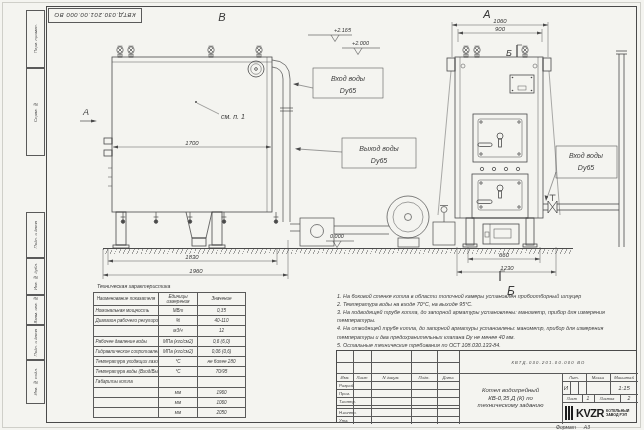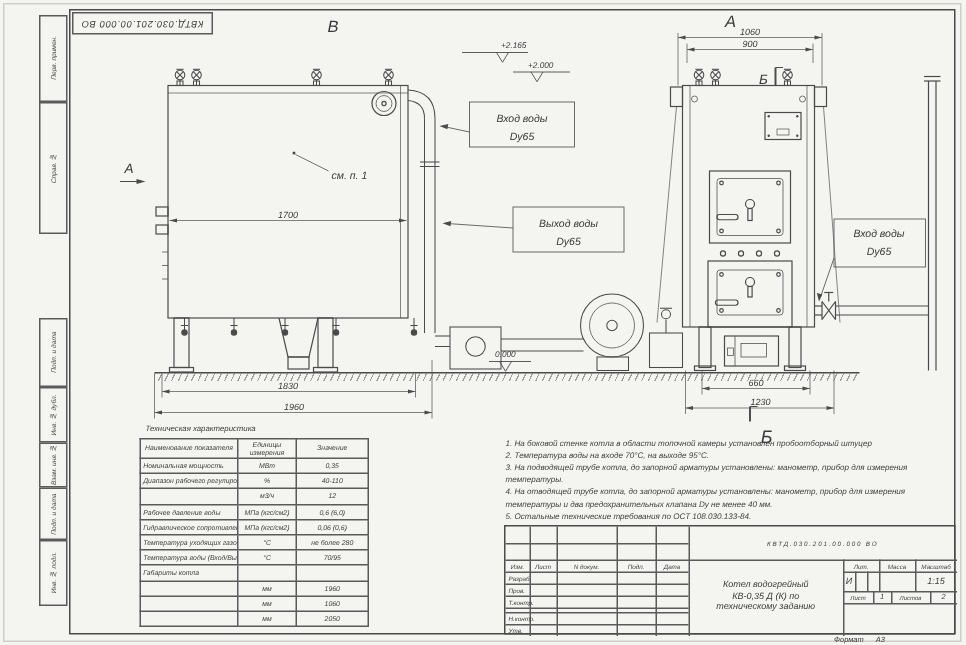--- a/index.html
+++ b/index.html
@@ -468,19 +468,27 @@
     <div class="txt cen" style="left:249px;top:22px;width:24px;height:8px;">Масса</div>
     <div class="txt cen" style="left:273px;top:22px;width:28px;height:8px;">Масштаб</div>
     <div class="txt cen" style="left:225px;top:30px;width:8px;height:13px;font-size:6px;">И</div>
     <div class="txt cen" style="left:273px;top:30px;width:28px;height:13px;font-size:6px;">1:15</div>
 
     <div class="txt cen" style="left:225px;top:43px;width:20px;height:8px;font-size:4px;">Лист</div>
     <div class="txt cen" style="left:245px;top:43px;width:12px;height:8px;font-size:5px;">1</div>
     <div class="txt cen" style="left:257px;top:43px;width:26px;height:8px;font-size:4px;">Листов</div>
     <div class="txt cen" style="left:283px;top:43px;width:18px;height:8px;font-size:5px;">2</div>
 
+    <div class="logo-row" style="position:absolute;">
+      <div class="logo-glyph"></div>
+      <div class="logo-text">KVZR</div>
+      <div class="logo-cap">
+        <span>КОТЕЛЬНЫЙ</span>
+        <span>ЗАВОД РЭП</span>
+      </div>
+    </div>
   </div>
 
   <div class="abs format-line">
     <span>Формат</span><b>А3</b>
   </div>
 
 </div>
 
 </body></html>

